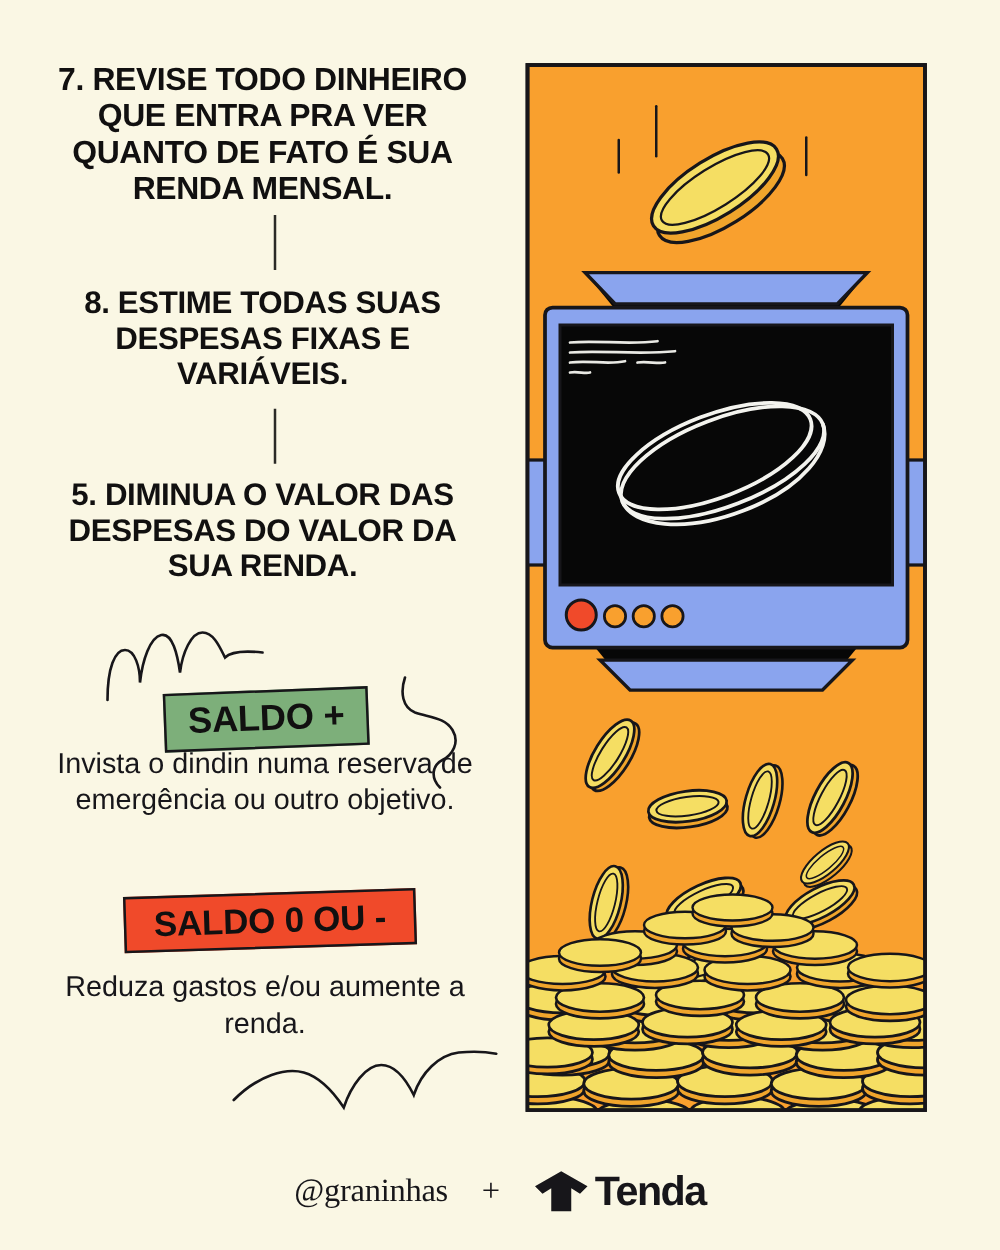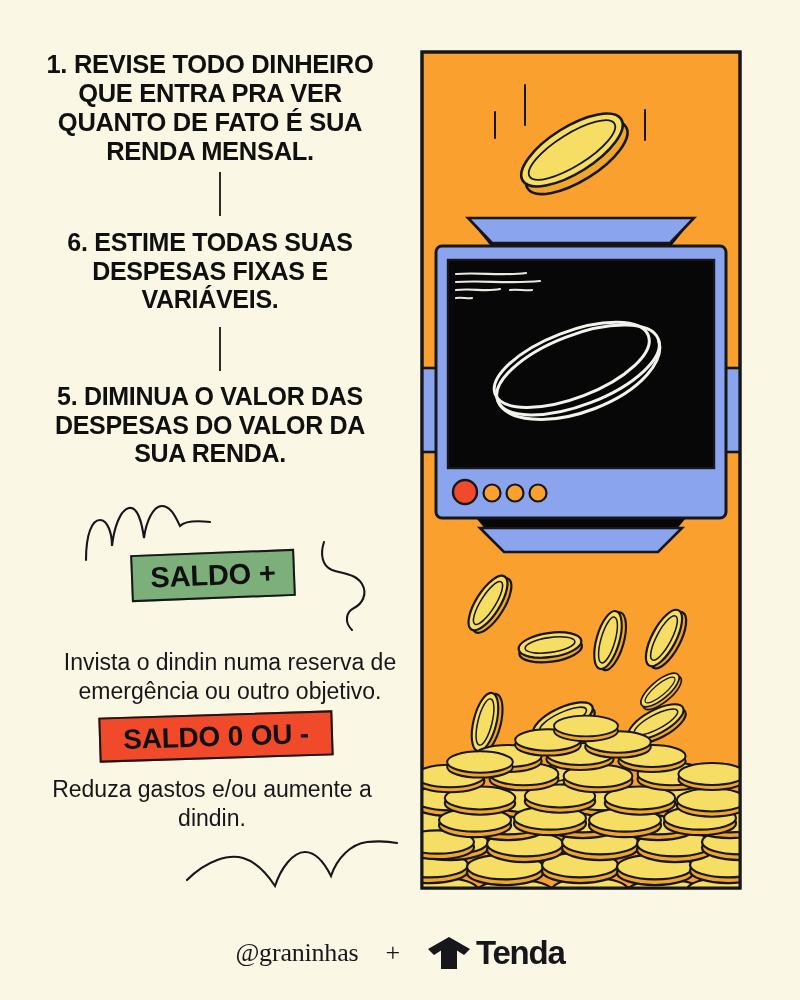--- a/index.html
+++ b/index.html
@@ -91,21 +91,21 @@
   .badge-desc {
     position: absolute;
     width: 340px;
     left: 42px;
     text-align: center;
     color: #17161a;
     font-size: 23px;
     line-height: 1.24;
     font-weight: 400;
   }
-  .desc-green { top: 648px; margin-left: 18px; }
+  .desc-green { top: 596px; }
   .desc-red { top: 775px; }
 
   .squiggle {
     position: absolute;
     pointer-events: none;
   }
   .sq-topleft { left: 84px; top: 494px; }
   .sq-right   { left: 318px; top: 540px; }
   .sq-bottom  { left: 185px; top: 838px; }
 
@@ -149,24 +149,24 @@
     letter-spacing: -1.2px;
   }
 </style>
 </head>
 <body>
 
 <div class="infographic">
 
   <div class="left-col">
 
-    <div class="step step-1">1. REVISE TODO DINHEIRO QUE ENTRA PRA VER QUANTO DE FATO É SUA RENDA MENSAL.</div>
+    <div class="step step-1">7. REVISE TODO DINHEIRO QUE ENTRA PRA VER QUANTO DE FATO É SUA RENDA MENSAL.</div>
     <div class="divider divider-1"></div>
 
-    <div class="step step-2">6. ESTIME TODAS SUAS DESPESAS FIXAS E VARIÁVEIS.</div>
+    <div class="step step-2">8. ESTIME TODAS SUAS DESPESAS FIXAS E VARIÁVEIS.</div>
     <div class="divider divider-2"></div>
 
     <div class="step step-3">5. DIMINUA O VALOR DAS DESPESAS DO VALOR DA SUA RENDA.</div>
 
     <svg class="squiggle sq-topleft" width="130" height="68" viewBox="0 0 130 68">
       <path d="M2 66 C2 40 8 26 16 26 C24 26 28 40 28 52 C30 34 36 16 45 14 C54 12 58 30 60 44
                C62 28 69 12 78 12 C87 12 92 24 96 32 C100 28 108 26 126 28" fill="none" stroke="#17161a" stroke-width="2.1" stroke-linecap="round"></path>
     </svg>
 
     <svg class="squiggle sq-right" width="72" height="92" viewBox="0 0 72 92">
@@ -180,21 +180,21 @@
     </svg>
 
     <div class="badge badge-green">
       <span>SALDO +</span>
     </div>
     <div class="badge-desc desc-green">Invista o dindin numa reserva de emergência ou outro objetivo.</div>
 
     <div class="badge badge-red">
       <span>SALDO 0 OU -</span>
     </div>
-    <div class="badge-desc desc-red">Reduza gastos e/ou aumente a dindin.</div>
+    <div class="badge-desc desc-red">Reduza gastos e/ou aumente a renda.</div>
   </div>
 
   <div class="panel-wrap">
     <svg class="panel-svg" width="322" height="840" viewBox="0 0 322 840">
       <defs>
         <clipPath id="panelClip">
           <rect x="2" y="2" width="318" height="836"></rect>
         </clipPath>
 
         <g id="coinShape">

